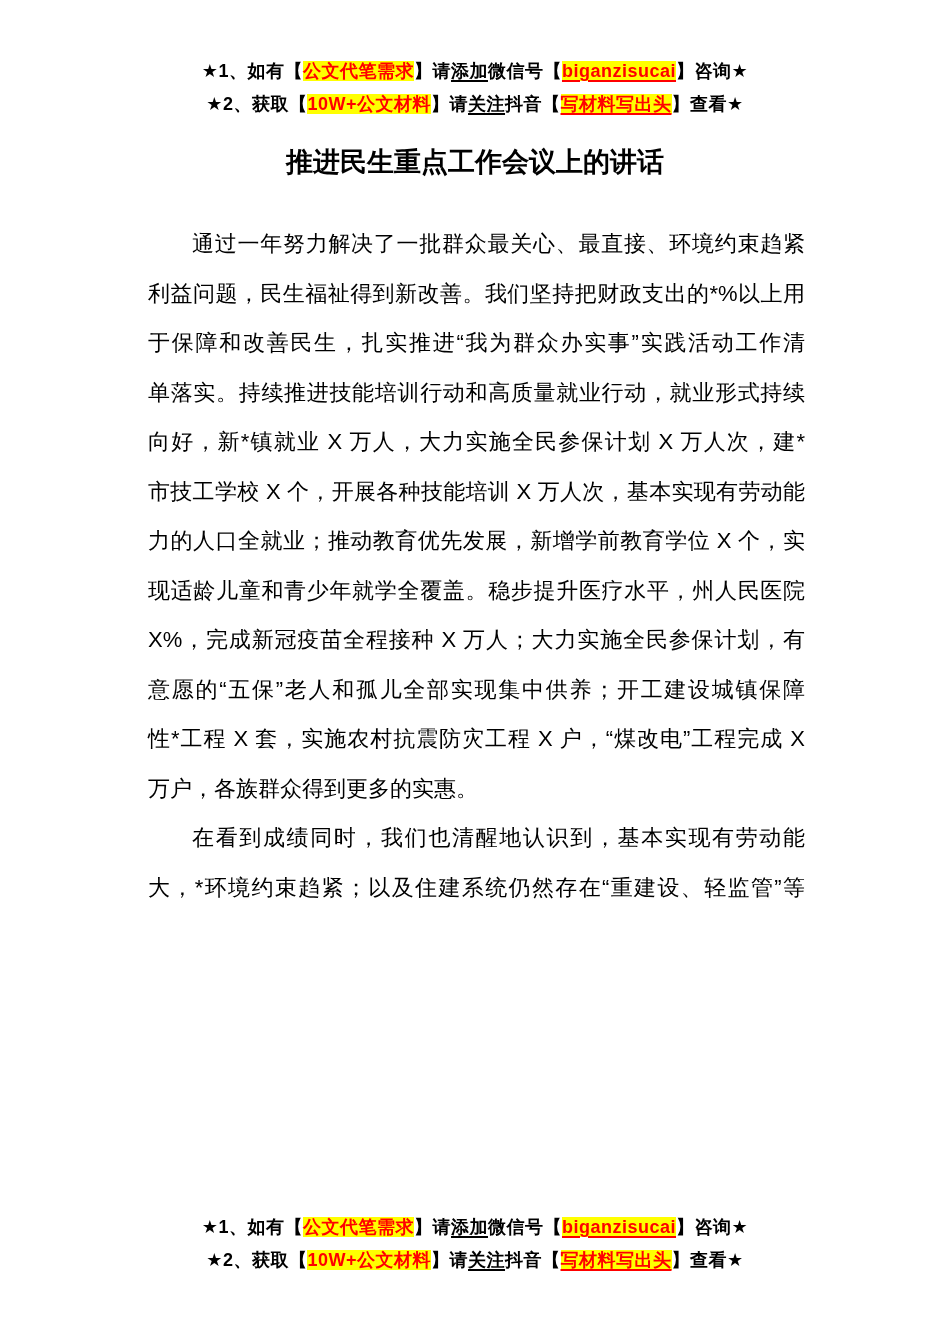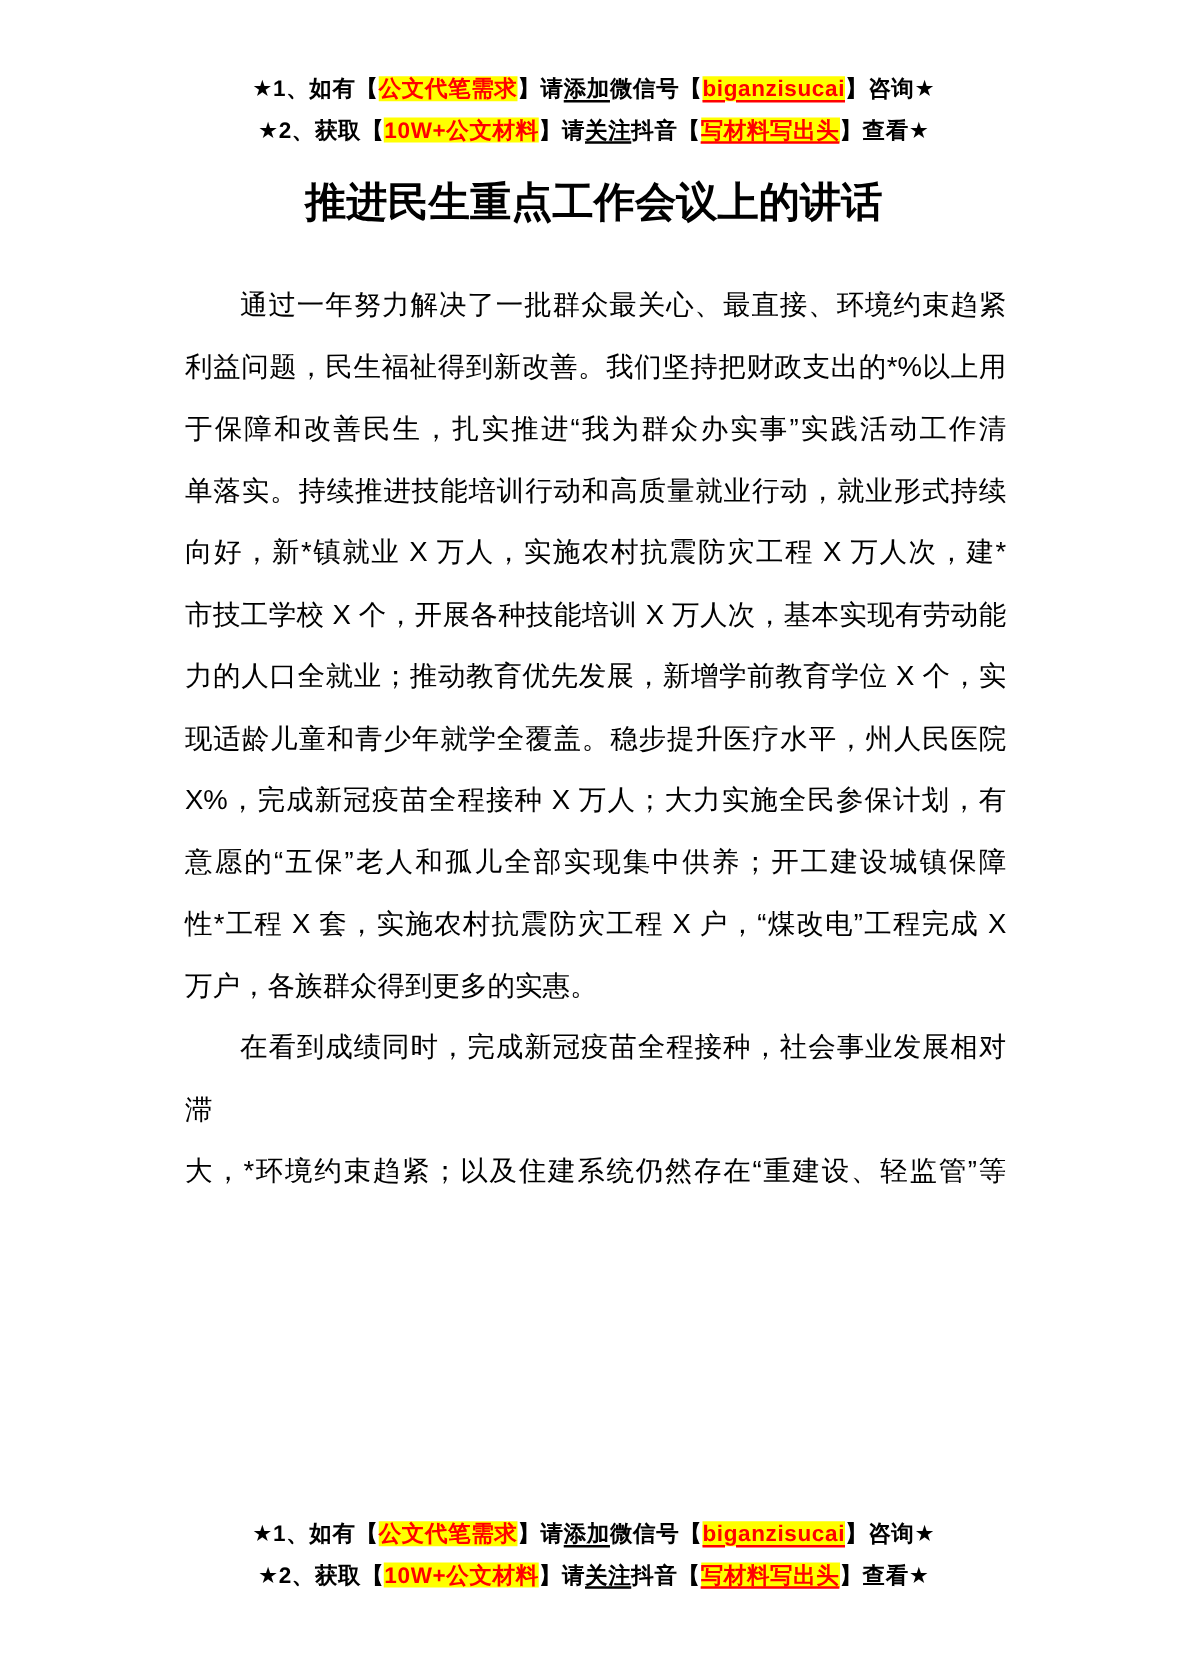--- a/index.html
+++ b/index.html
@@ -40,21 +40,21 @@
     text-decoration-thickness: 2px;
     text-underline-offset: 3px;
   }
   .doc-title {
     position: absolute;
     top: 139px;
     left: 0;
     right: 0;
     margin: 0;
     text-align: center;
-    font-size: 33px;
+    font-size: 27px;
     line-height: 46px;
     font-weight: bold;
   }
   .doc-body {
     position: absolute;
     top: 219px;
     left: 148px;
     width: 657px;
     font-size: 22px;
     line-height: 49.5px;
@@ -79,31 +79,31 @@
   </div>
 
   <h1 class="doc-title">推进民生重点工作会议上的讲话</h1>
 
   <div class="doc-body">
       <div class="para">
         <div class="line first">通过一年努力解决了一批群众最关心、最直接、环境约束趋紧</div>
         <div class="line">利益问题，民生福祉得到新改善。我们坚持把财政支出的*%以上用</div>
         <div class="line">于保障和改善民生，扎实推进“我为群众办实事”实践活动工作清</div>
         <div class="line">单落实。持续推进技能培训行动和高质量就业行动，就业形式持续</div>
-        <div class="line">向好，新*镇就业 X 万人，实施农村抗震防灾工程 X 万人次，建*</div>
+        <div class="line">向好，新*镇就业 X 万人，大力实施全民参保计划 X 万人次，建*</div>
         <div class="line">市技工学校 X 个，开展各种技能培训 X 万人次，基本实现有劳动能</div>
         <div class="line">力的人口全就业；推动教育优先发展，新增学前教育学位 X 个，实</div>
         <div class="line">现适龄儿童和青少年就学全覆盖。稳步提升医疗水平，州人民医院</div>
         <div class="line">X%，完成新冠疫苗全程接种 X 万人；大力实施全民参保计划，有</div>
         <div class="line">意愿的“五保”老人和孤儿全部实现集中供养；开工建设城镇保障</div>
         <div class="line">性*工程 X 套，实施农村抗震防灾工程 X 户，“煤改电”工程完成 X</div>
         <div class="line last">万户，各族群众得到更多的实惠。</div>
       </div>
       <div class="para">
-        <div class="line first">在看到成绩同时，完成新冠疫苗全程接种，社会事业发展相对滞</div>
+        <div class="line first">在看到成绩同时，我们也清醒地认识到，基本实现有劳动能</div>
         <div class="line">大，*环境约束趋紧；以及住建系统仍然存在“重建设、轻监管”等</div>
       </div>
     </div>
 
   <div class="banner banner-bottom">
     <div class="banner-line"><span class="seg-plain">★1、如有【</span><span class="seg-hl-red">公文代笔需求</span><span class="seg-plain">】请</span><span class="seg-underline">添加</span><span class="seg-plain">微信号【</span><span class="seg-hl-red-underline">biganzisucai</span><span class="seg-plain">】咨询★</span></div>
     <div class="banner-line"><span class="seg-plain">★2、获取【</span><span class="seg-hl-red">10W+公文材料</span><span class="seg-plain">】请</span><span class="seg-underline">关注</span><span class="seg-plain">抖音【</span><span class="seg-hl-red-underline">写材料写出头</span><span class="seg-plain">】查看★</span></div>
   </div>
 
 </div>

